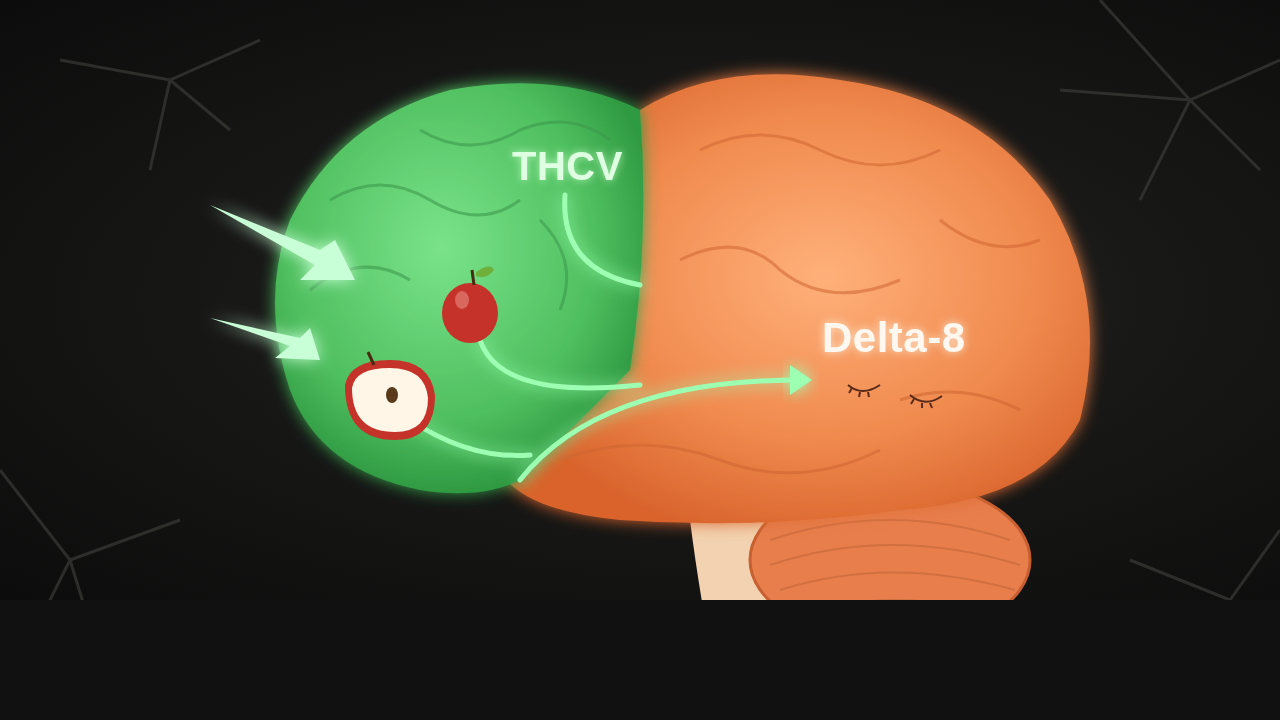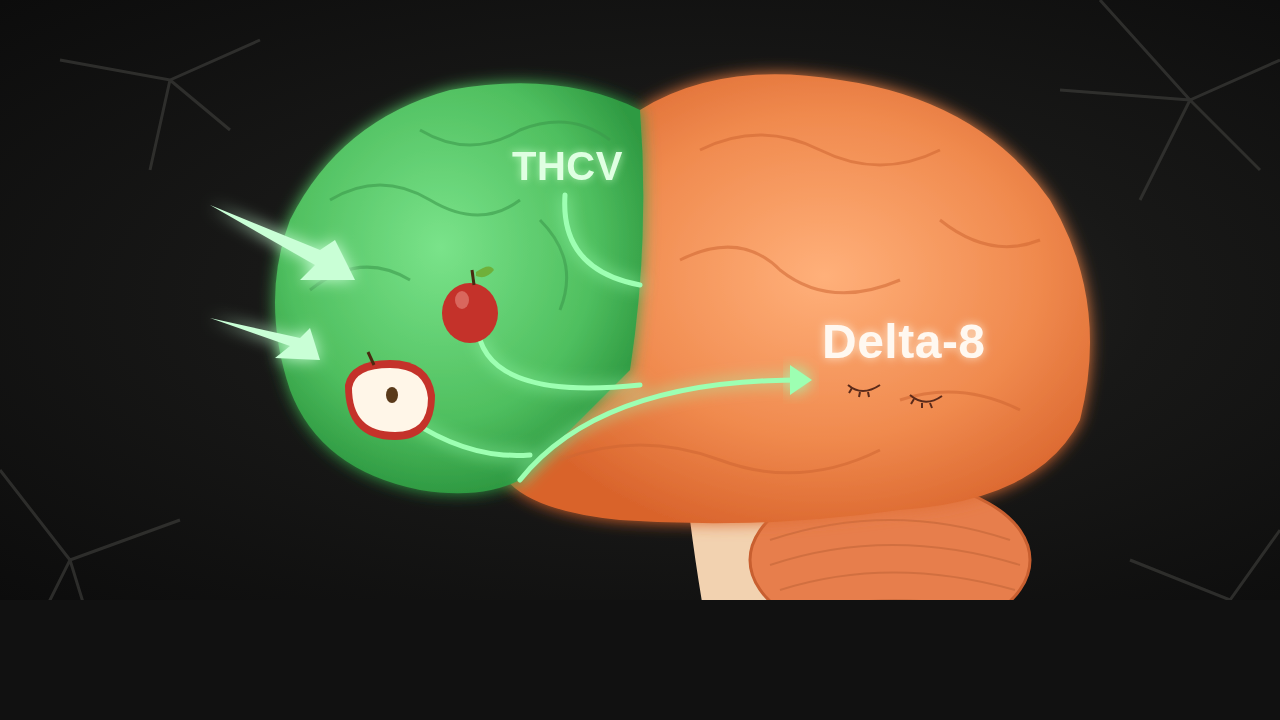--- a/index.html
+++ b/index.html
@@ -1,20 +1,20 @@
 <!DOCTYPE html>
 <html><head>
 <meta charset="utf-8">
 <style>
   html, body { margin:0; padding:0; }
   body { width:1280px; height:720px; overflow:hidden; background:#111; font-family:"Liberation Sans", sans-serif; }
   .scene { position:relative; width:1280px; height:600px; background: radial-gradient(ellipse at 55% 50%, #2a2a28 0%, #181817 45%, #0c0c0c 100%); overflow:hidden; }
   .label { position:absolute; font-weight:bold; color:#f4fff4; letter-spacing:0.5px; }
   .thcv { left:512px; top:144px; font-size:40px; text-shadow:0 0 8px rgba(200,255,200,.8); color:#dfffe2; }
-  .delta { left:822px; top:314px; font-size:48px; text-shadow:0 0 10px rgba(255,240,220,.9); color:#fff8f0; }
+  .delta { left:822px; top:314px; font-size:42px; text-shadow:0 0 10px rgba(255,240,220,.9); color:#fff8f0; }
   svg { position:absolute; left:0; top:0; }
 </style>
 </head>
 <body>
 
 <div class="scene">
   <svg width="1280" height="720" viewBox="0 0 1280 720">
     <defs>
       <radialGradient id="og" cx="55%" cy="45%" r="60%">
         <stop offset="0%" stop-color="#ffb07a"></stop>

